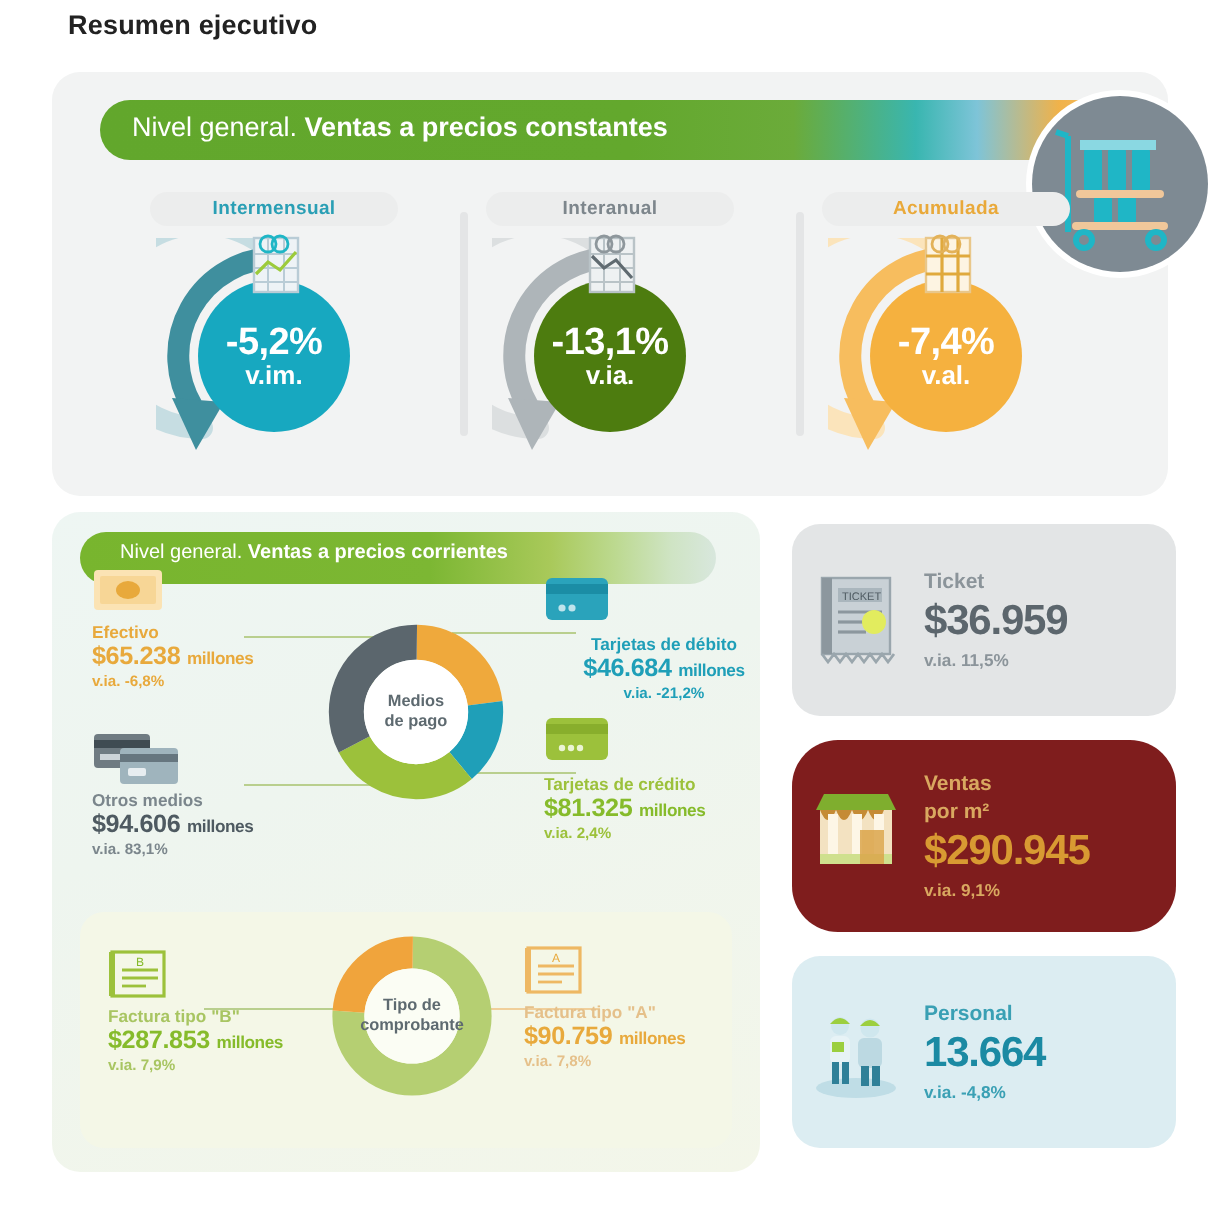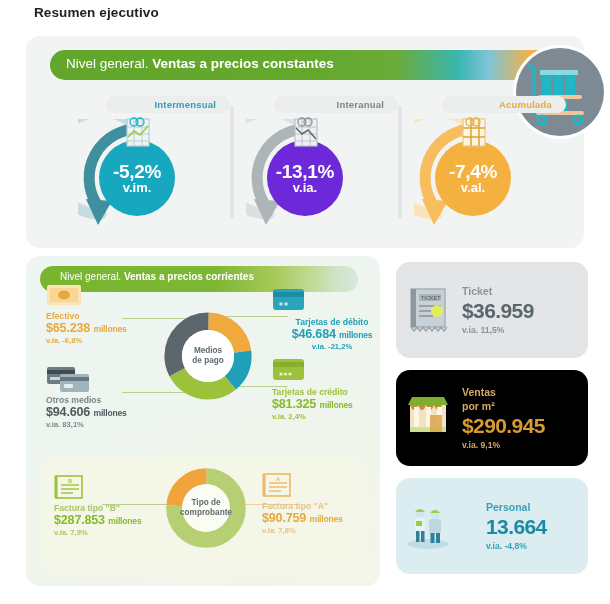--- a/index.html
+++ b/index.html
@@ -36,21 +36,21 @@
   }
   .bar-green .bar-txt b{font-weight:bold;}
 
   .cart-badge{
     position:absolute;left:490px;top:12px;width:88px;height:88px;
     border-radius:50%;background:#7e8a93;
     box-shadow:0 0 0 3px #fff;
     overflow:hidden;
   }
 
-  .kpi{position:absolute;top:58px;width:186px;text-align:right;}
+  .kpi{position:absolute;top:58px;width:186px;text-align:center;}
   .kpi.k1{left:18px;}
   .kpi.k2{left:186px;}
   .kpi.k3{left:354px;}
 
   .pill{
     display:inline-block;min-width:96px;
     padding:3px 14px;border-radius:10px;
     background:#eceded;
     font-size:9.5px;font-weight:bold;letter-spacing:.2px;
   }
@@ -62,21 +62,21 @@
   .ring-wrap svg{position:absolute;left:0;top:0;}
   .disc{
     position:absolute;left:21px;top:21px;width:76px;height:76px;
     border-radius:50%;
     display:flex;flex-direction:column;align-items:center;justify-content:center;
     color:#fff;line-height:1.02;
   }
   .disc .big{font-size:19px;font-weight:bold;letter-spacing:-.3px;}
   .disc .small{font-size:13px;font-weight:bold;}
   .disc.teal{background:#17a8c0;}
-  .disc.gray{background:#6d28d9;}
+  .disc.gray{background:#4d7c0f;}
   .disc.orange{background:#f5b13f;}
   .doc-ico{position:absolute;left:45px;top:-4px;width:30px;height:34px;z-index:3;}
 
   .divider{
     position:absolute;top:70px;width:4px;height:112px;border-radius:2px;background:#e4e5e6;
   }
   .divider.d1{left:204px;}
   .divider.d2{left:372px;}
 
   
@@ -125,24 +125,24 @@
     display:flex;align-items:center;
   }
   .rcard .rico{width:64px;display:flex;justify-content:center;align-items:center;}
   .rcard .rtxt{flex:1;padding-left:2px;}
   .rcard .rt1{font-size:10.5px;font-weight:bold;line-height:1.25;}
   .rcard .rt2{font-size:21px;font-weight:bold;letter-spacing:-.6px;margin-top:1px;}
   .rcard .rt3{font-size:8.6px;font-weight:bold;margin-top:2px;}
   .rcard.c1{top:262px;background:#e3e5e6;}
   .rcard.c1 .rt1,.rcard.c1 .rt3{color:#8b949a;}
   .rcard.c1 .rt2{color:#5c666d;}
-  .rcard.c2{top:370px;background:#000000;}
+  .rcard.c2{top:370px;background:#7f1d1d;border-radius:23px;}
   .rcard.c2 .rt1,.rcard.c2 .rt3{color:#d9a860;}
   .rcard.c2 .rt2{color:#d89a32;}
-  .rcard.c3{top:478px;background:#dcedf2;gap:24px;}
+  .rcard.c3{top:478px;background:#dcedf2;}
   .rcard.c3 .rt1,.rcard.c3 .rt3{color:#3aa0b4;}
   .rcard.c3 .rt2{color:#1b8aa3;}
 </style>
 </head>
 <body>
 
 <div class="page">
 
   <div class="page-title">Resumen ejecutivo</div>
 

